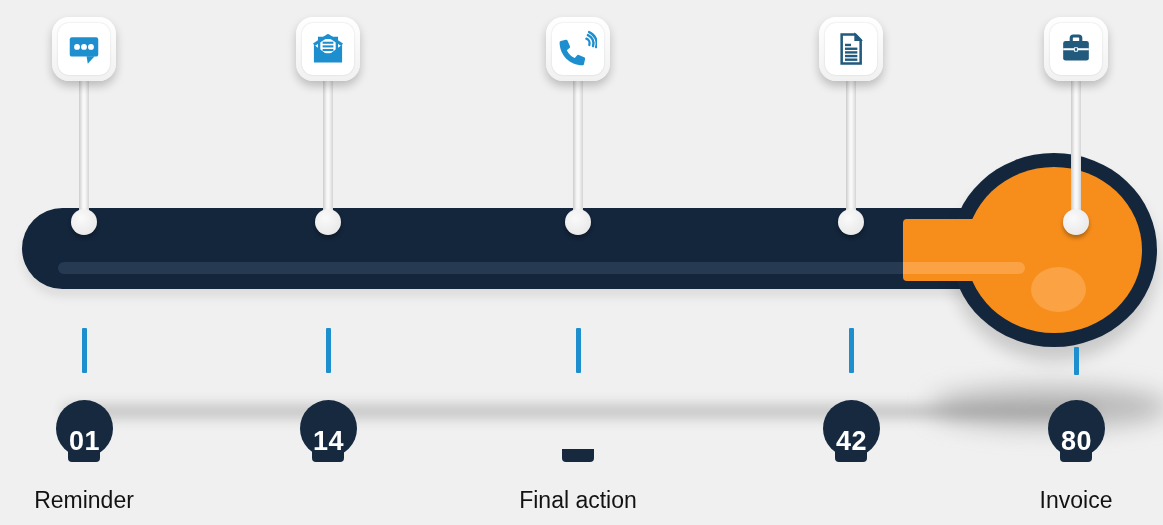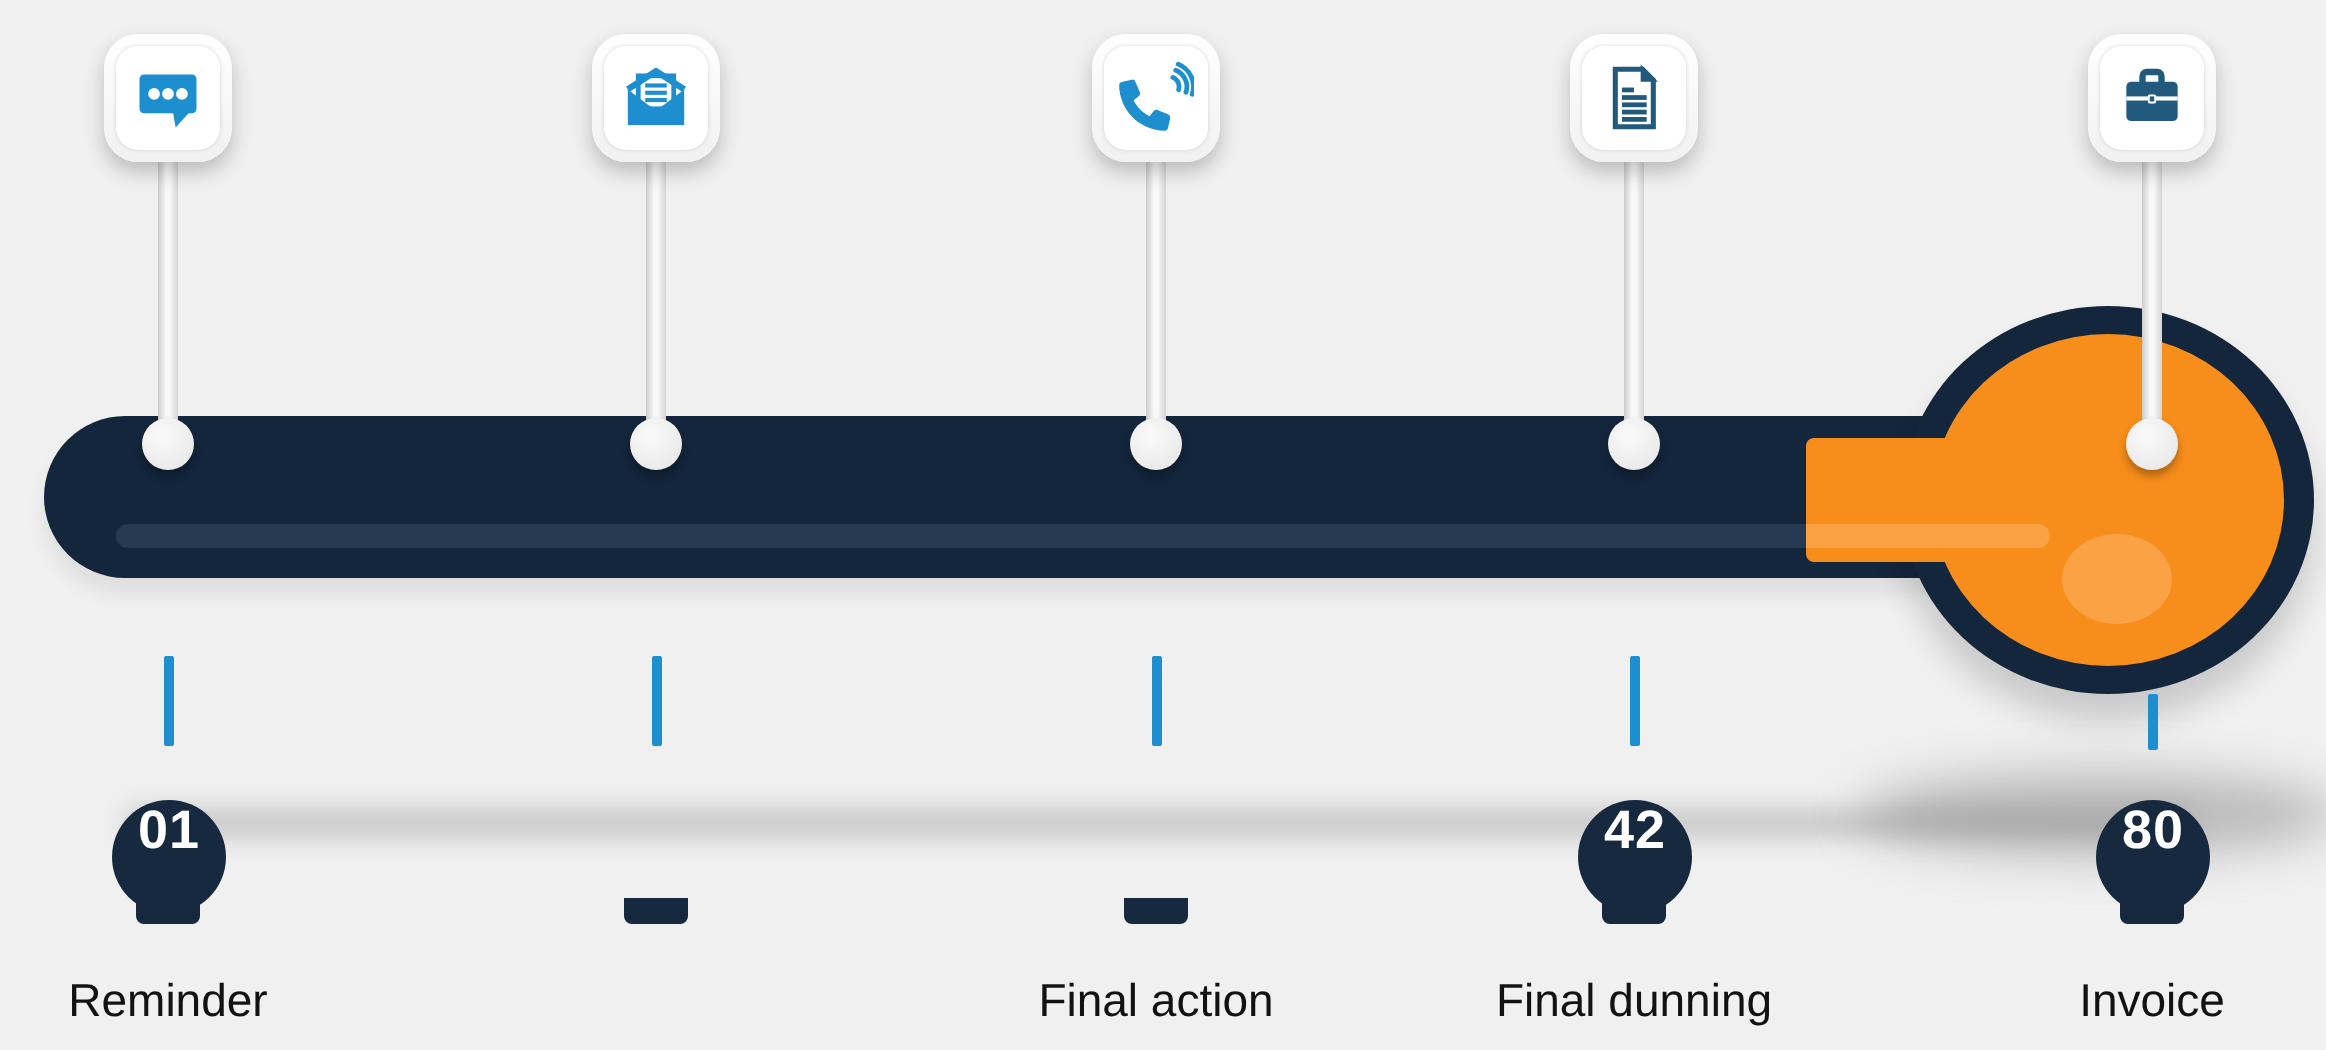--- a/index.html
+++ b/index.html
@@ -24,40 +24,40 @@
        background:#faa244;border-radius:0 6px 6px 0;}
   .ball-highlight{position:absolute;left:1031px;top:267px;width:55px;height:45px;
        border-radius:50%;background:#faa244;}
   
   .ribbon{position:absolute;left:62px;top:404px;width:1035px;height:15px;
        background:rgba(168,168,168,.55);border-radius:8px;filter:blur(6px);}
   .ball-shadow{position:absolute;left:930px;top:386px;width:240px;height:42px;
        background:rgba(140,140,140,.55);border-radius:50%;filter:blur(12px);}
   
   .stage{position:absolute;top:0;width:220px;height:525px;}
-  .s0{left:-26px}.s1{left:218px}.s2{left:468px}.s3{left:707px}.s4{left:966px}
+  .s0{left:-26px}.s1{left:218px}.s2{left:468px}.s3{left:741px}.s4{left:966px}
   .stem{position:absolute;left:50%;top:74px;width:10px;height:150px;margin-left:-5px;
        background:linear-gradient(to right,#cccccc,#f8f8f8 40%,#f8f8f8 60%,#d4d4d4);
        z-index:2;}
   .card{position:absolute;left:50%;top:17px;width:64px;height:64px;margin-left:-32px;
        background:linear-gradient(#ffffff,#f1f1f1);border-radius:17px;
        box-shadow:0 5px 10px rgba(0,0,0,.22);z-index:3;
        display:flex;align-items:center;justify-content:center;}
   .card-inner{width:52px;height:52px;background:#fff;border-radius:11px;
        box-shadow:0 0 2px rgba(0,0,0,.15);
        display:flex;align-items:center;justify-content:center;}
   .dot{position:absolute;left:50%;top:209px;width:26px;height:26px;margin-left:-13px;
        border-radius:50%;background:radial-gradient(circle at 40% 35%,#fafafa,#e4e4e4);
        box-shadow:0 3px 4px rgba(0,0,0,.3);z-index:4;}
   .tick{position:absolute;left:50%;top:328px;width:5px;height:45px;margin-left:-2px;
        background:#1e8fce;border-radius:1px;z-index:4;}
   .s4 .tick{top:347px;height:28px;}
   .badge{position:absolute;left:50%;top:400px;width:57px;height:57px;margin-left:-28px;
        border-radius:50%;background:#16293f;z-index:5;
-       display:flex;align-items:flex-start;justify-content:center;}
+       display:flex;align-items:flex-end;justify-content:center;}
   .badge-tab{position:absolute;left:50%;top:449px;width:32px;height:13px;margin-left:-16px;
        background:#16293f;border-radius:0 0 4px 4px;z-index:4;}
   .badge span{color:#ffffff;font-size:27px;font-weight:bold;letter-spacing:.5px;}
   .label{position:absolute;left:0;top:487px;width:220px;text-align:center;
        color:#121212;font-size:23px;z-index:5;}
   svg{display:block;}
 </style>
 </head>
 <body>
 
@@ -111,20 +111,23 @@
             <rect x="8.6" y="12" width="6.8" height="1.3" fill="#1e8fce"></rect>
             <path d="M3.1 9.3 L12 3.5 L20.9 9.3" fill="none" stroke="#1e8fce" stroke-width="2" stroke-linejoin="round"></path>
             <path d="M3.1 9.3 L3.1 20.5 L20.9 20.5 L20.9 9.3 L12 16 Z" fill="#1e8fce"></path>
           </svg>
         </span>
       </div>
     </div>
     <div class="dot"></div>
     <div class="tick"></div>
     <div class="badge-tab"></div>
+    <div class="badge">
+      <span>14</span>
+    </div>
   </div>
 
   <div class="stage s2">
     <div class="stem"></div>
     <div class="card">
       <div class="card-inner">
         <span>
           <svg viewBox="0 0 640 640" width="38" height="38">
             <path fill="#1e8fce" transform="translate(10,165) scale(0.84)" d="M511.2 387l-23.25 100.8c-3.27 14.25-15.79 24.22-30.46 24.22C205.2 512 0 306.8 0 54.5 0 39.84 9.97 27.3 24.22 24.05l100.8-23.25C139.7-2.6 154.7 5.02 160.8 18.92l46.52 108.5c5.44 12.78 1.77 27.67-8.98 36.45L144.5 207.1c33.98 69.22 90.26 125.5 159.5 159.5l44.08-53.8c8.69-10.78 23.69-14.51 36.47-8.98l108.5 46.51c13.91 6.16 21.52 21.16 18.25 35.67z"></path>
             <path fill="none" stroke="#1e8fce" stroke-width="40" stroke-linecap="round" d="M461.8 146.2 A85 85 0 0 1 510.8 251.3"></path>
@@ -156,21 +159,20 @@
           </svg>
         </span>
       </div>
     </div>
     <div class="dot"></div>
     <div class="tick"></div>
     <div class="badge-tab"></div>
     <div class="badge">
       <span>42</span>
     </div>
-    <div class="label">Final dunning</div>
   </div>
 
   <div class="stage s4">
     <div class="stem"></div>
     <div class="card">
       <div class="card-inner">
         <span>
           <svg viewBox="0 0 24 24" width="38" height="38">
             <rect x="9" y="3.8" width="6" height="5" rx="1.3" fill="none" stroke="#215a7d" stroke-width="2"></rect>
             <rect x="3.9" y="6.9" width="16.2" height="12.4" rx="1.5" fill="#215a7d"></rect>

